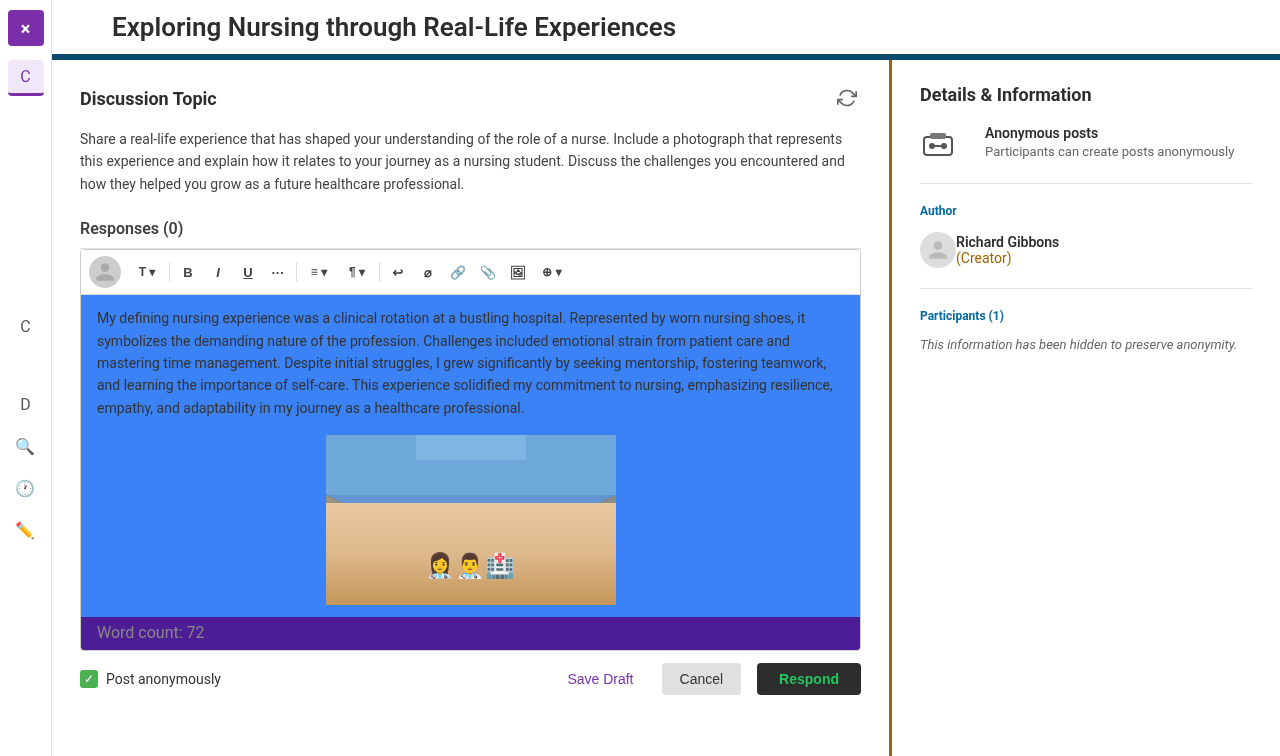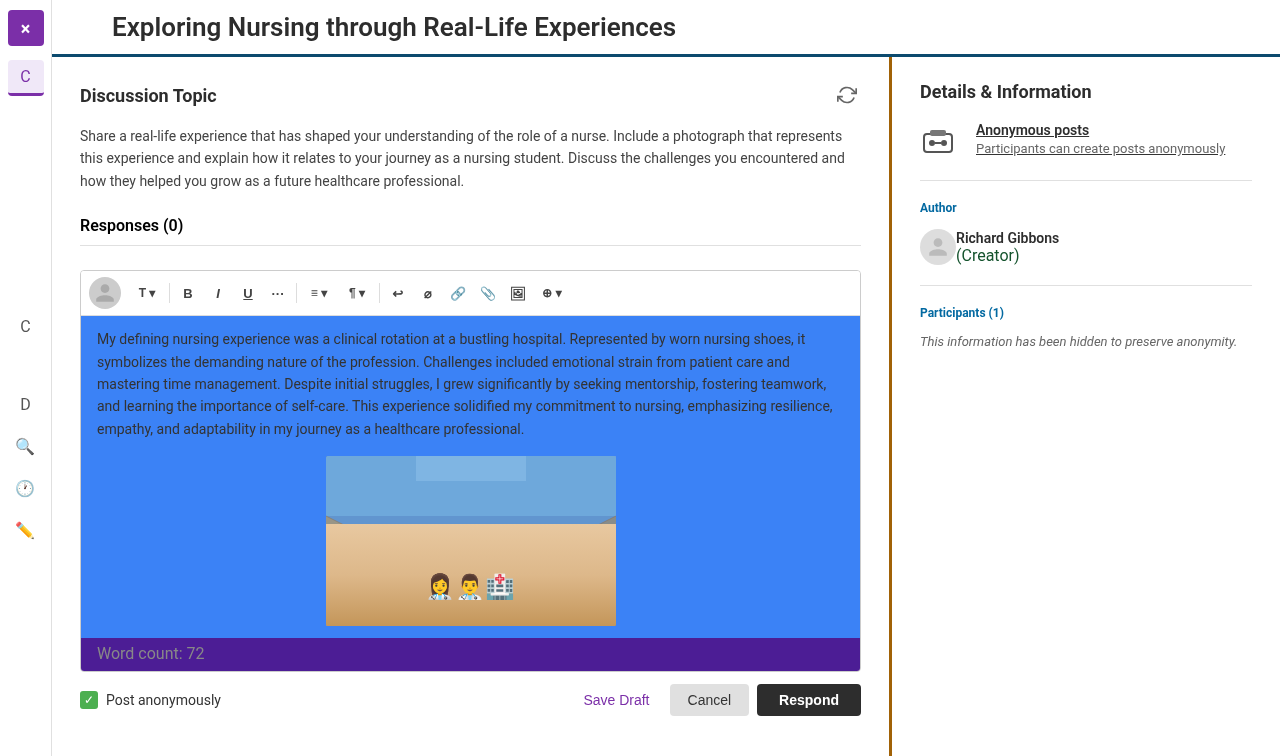--- a/index.html
+++ b/index.html
@@ -15,21 +15,21 @@
       flex-direction: column;
       width: 1280px;
       min-height: 756px;
       background: #fff;
       position: relative;
     }
 
     
     .top-title-bar {
       background: #fff;
-      border-bottom: 3px solid #0c4a6e;
+      border-bottom: 6px solid #0c4a6e;
       padding: 12px 60px;
       display: flex;
       align-items: center;
     }
     .top-title-bar h1 {
       font-size: 26px;
       font-weight: 600;
       color: #2d2d2d;
     }
 
@@ -121,22 +121,22 @@
     .discussion-body {
       font-size: 14px;
       color: #444;
       line-height: 1.6;
       margin-bottom: 24px;
     }
 
     .responses-header {
       font-size: 16px;
       font-weight: 600;
-      color: #000000;
-      margin-bottom: 24px;
+      color: #404040;
+      margin-bottom: 0;
       padding-bottom: 10px;
       border-bottom: 1px solid #e0e0e0;
     }
 
     
     .editor-wrapper {
       border: 1px solid #ccc;
       border-radius: 4px;
       overflow: hidden;
     }
@@ -271,21 +271,21 @@
       justify-content: center;
       color: #fff;
       font-size: 12px;
       cursor: pointer;
       flex-shrink: 0;
     }
 
     .footer-buttons {
       display: flex;
       align-items: center;
-      gap: 8px;
+      gap: 16px;
     }
 
     .btn-save-draft {
       background: transparent;
       border: none;
       color: #7B2FA8;
       font-size: 14px;
       cursor: pointer;
       padding: 8px 12px;
       text-decoration: none;
@@ -297,21 +297,21 @@
       color: #333;
       font-size: 14px;
       cursor: pointer;
       padding: 8px 18px;
       border-radius: 4px;
     }
 
     .btn-respond {
       background: #2d2d2d;
       border: none;
-      color: #ffffff;
+      color: #22c55e;
       font-size: 14px;
       font-weight: 600;
       cursor: pointer;
       padding: 8px 22px;
       border-radius: 4px;
     }
 
     
     .right-panel {
       width: 388px;
@@ -322,23 +322,22 @@
     .details-title {
       font-size: 18px;
       font-weight: 700;
       color: #2d2d2d;
       margin-bottom: 20px;
     }
 
     .detail-item {
       display: flex;
       align-items: flex-start;
-      gap: 20px;
+      gap: 29px;
       margin-bottom: 16px;
-      text-decoration: underline;
     }
 
     .detail-icon {
       width: 36px;
       height: 36px;
       display: flex;
       align-items: center;
       justify-content: center;
       color: #555;
       font-size: 20px;
@@ -389,22 +388,22 @@
       flex-shrink: 0;
     }
 
     .author-info h4 {
       font-size: 14px;
       font-weight: 600;
       color: #2d2d2d;
     }
 
     .author-info p {
-      font-size: 16px;
-      color: #14532d;
+      font-size: 14px;
+      color: #a16207;
     }
 
     .hidden-info {
       font-size: 13px;
       color: #666;
       font-style: italic;
     }
   </style>
 </head>
 <body>

